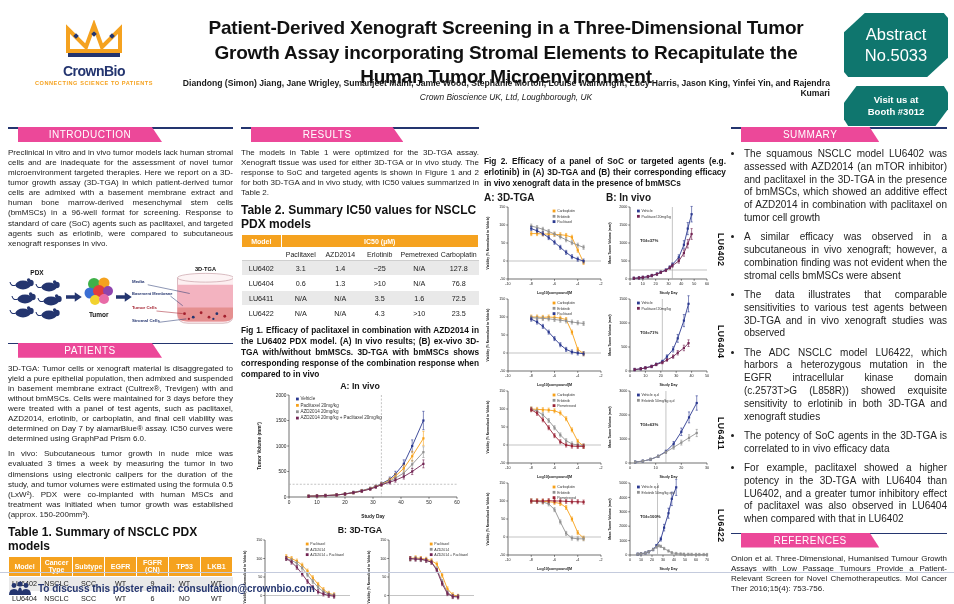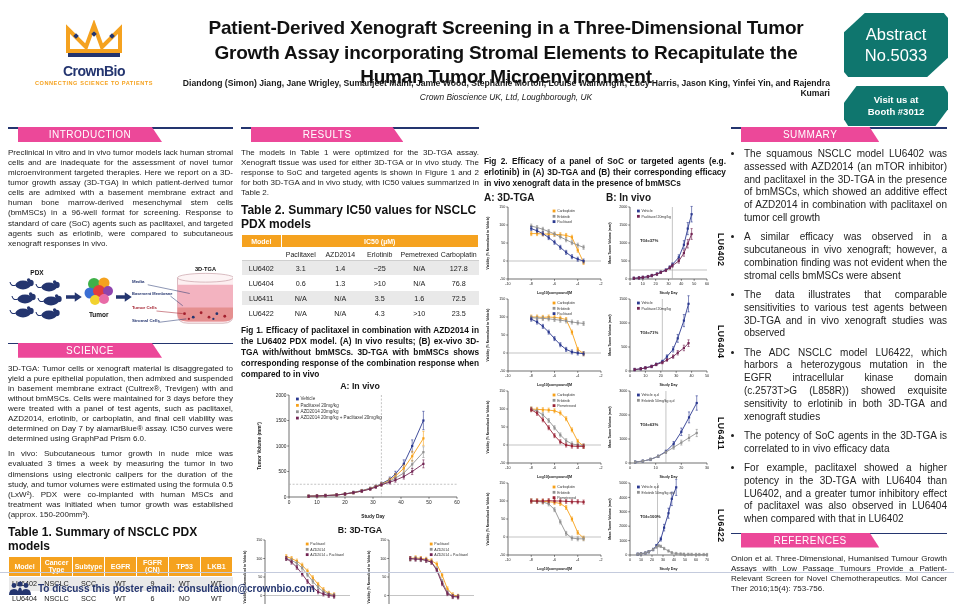--- a/index.html
+++ b/index.html
@@ -149,21 +149,21 @@
       <line x1="44" y1="37" x2="58" y2="48" stroke="#24356f" stroke-width="0.6"></line>
       <text x="0" y="52" font-size="5" font-weight="bold" fill="#a31f2d">Tumor Cells</text>
       <line x1="28" y1="54" x2="58" y2="57" stroke="#a31f2d" stroke-width="0.6"></line>
       <text x="0" y="66" font-size="5" font-weight="bold" fill="#24356f">Stromal Cells</text>
       <line x1="30" y1="67" x2="62" y2="63" stroke="#24356f" stroke-width="0.6"></line>
     </svg>
   </div>
 
   <div class="sec">
     <div class="rule"></div>
-    <div class="flag">SCIENCE</div>
+    <div class="flag">PATIENTS</div>
   </div>
   <p class="txt">3D-TGA: Tumor cells or xenograft material is disaggregated to yield a pure epithelial population, then admixed and suspended in basement membrane extract (Cultrex®, Trevigen) with and without bmMSCs. Cells were maintained for 3 days before they were treated with a panel of test agents, such as paclitaxel, AZD2014, erlotinib, or carboplatin, and final cell viability was determined on Day 7 by alamarBlue® assay. IC50 curves were determined using GraphPad Prism 6.0.</p>
   <p class="txt">In vivo: Subcutaneous tumor growth in nude mice was evaluated 3 times a week by measuring the tumor in two dimensions using electronic calipers for the duration of the study, and tumor volumes were estimated using the formula 0.5 (LxW²). PDX were co-implanted with human MSCs and treatment was initiated when tumor growth was established (approx. 150-200mm³).</p>
 
   <div class="capt">Table 1. Summary of NSCLC PDX models</div>
   <table>
     <thead>
       <tr>
         <th class="orange">Model</th>
         <th class="orange">Cancer Type</th>

